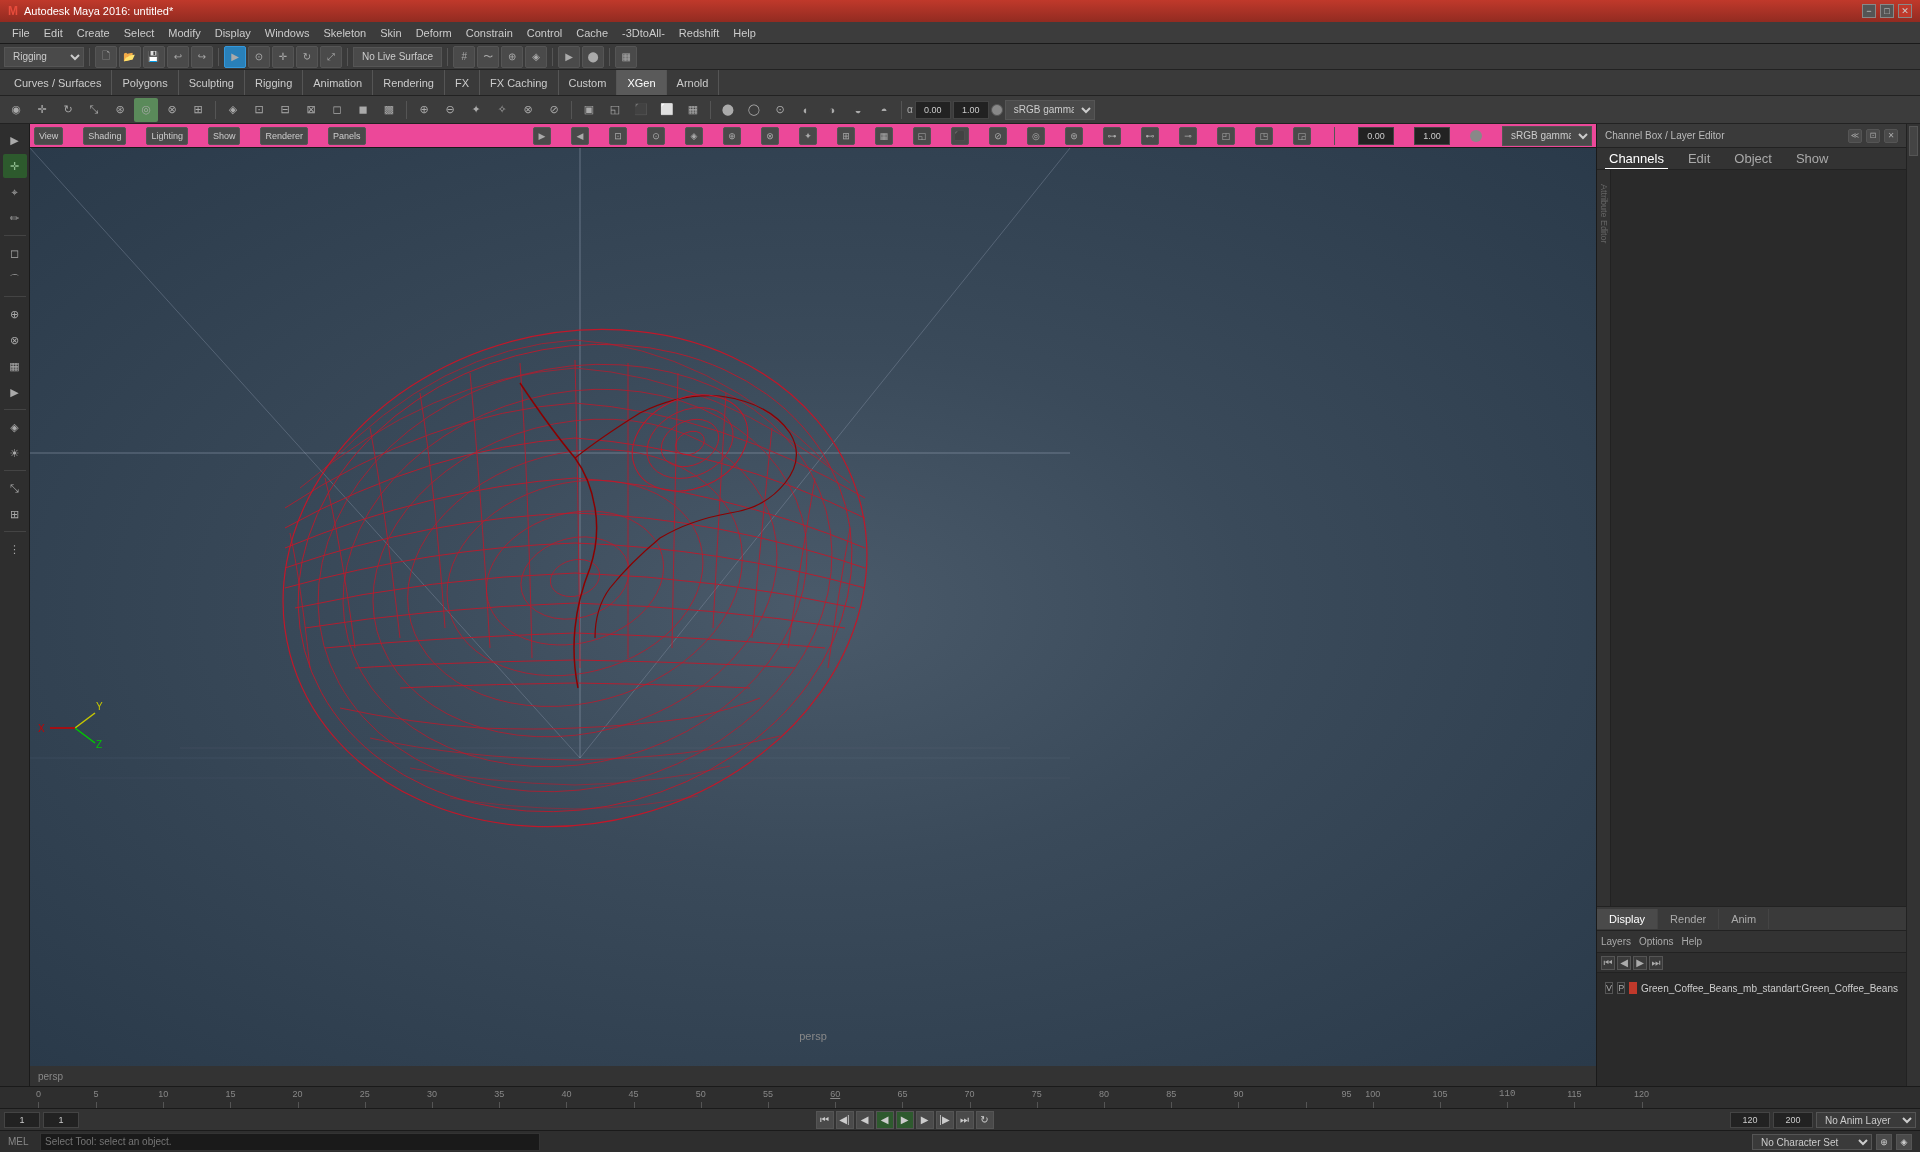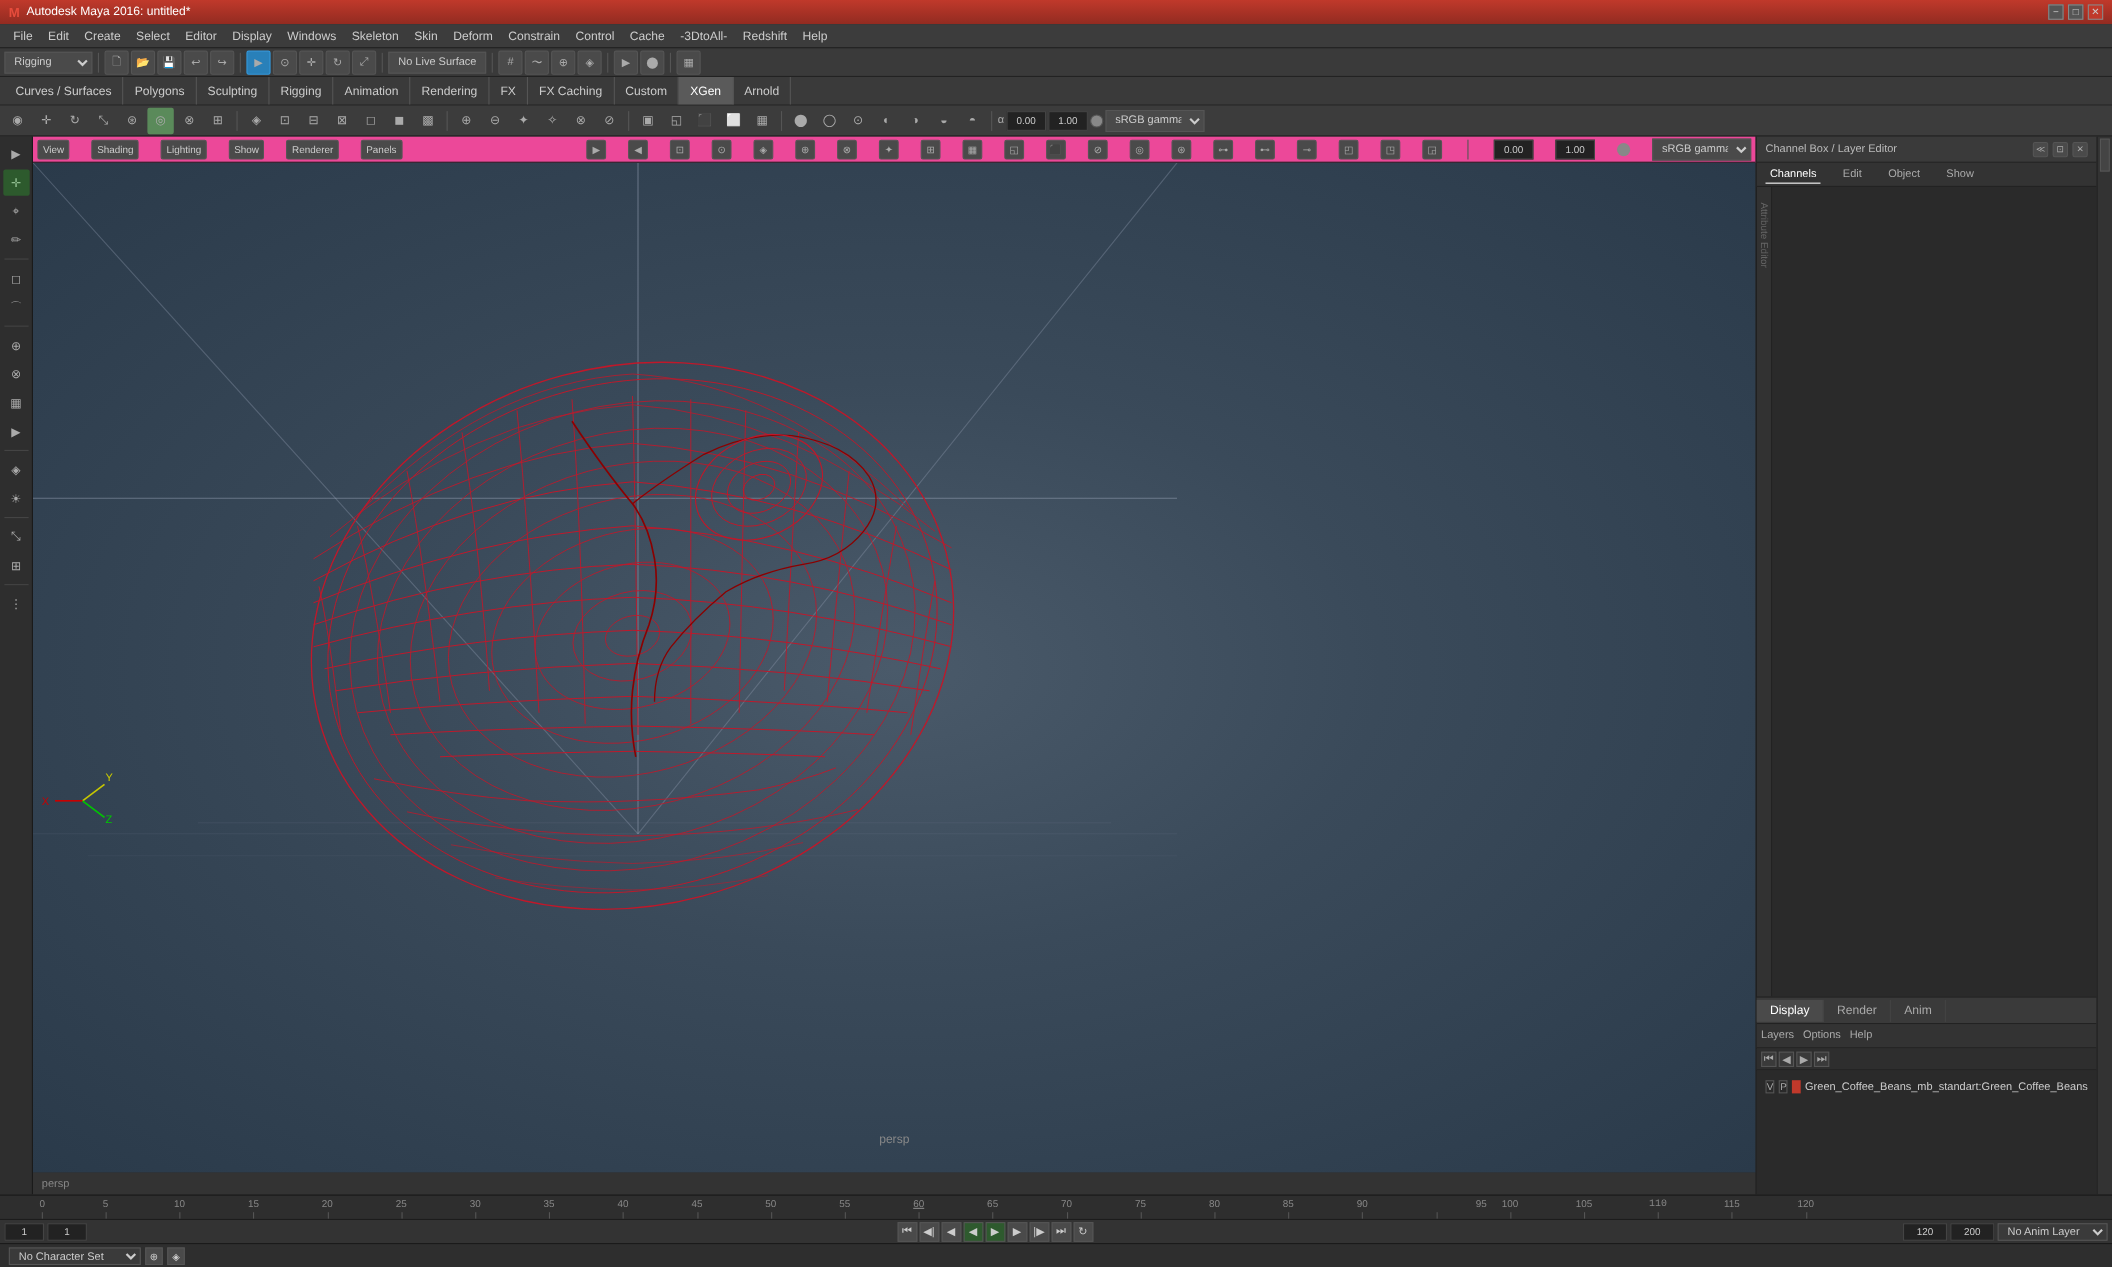--- a/index.html
+++ b/index.html
@@ -246,21 +246,21 @@
     #channel-box-header {
       height: 24px;
       background: #3a3a3a;
       display: flex;
       align-items: center;
       justify-content: space-between;
       padding: 0 8px;
       border-bottom: 1px solid #222;
     }
     .channel-tab {
-      font-size: 10px;
+      font-size: 13px;
       color: #aaa;
       cursor: pointer;
       padding: 2px 4px;
     }
     .channel-tab.active { color: #fff; border-bottom: 1px solid #fff; }
 
     #channel-body {
       flex: 1;
       background: #2a2a2a;
       overflow-y: auto;
@@ -502,21 +502,21 @@
       <div class="win-btn">□</div>
       <div class="win-btn" style="background:#c0392b;">✕</div>
     </div>
   </div>
 
   <div id="menu-bar">
     <div class="menu-item">File</div>
     <div class="menu-item">Edit</div>
     <div class="menu-item">Create</div>
     <div class="menu-item">Select</div>
-    <div class="menu-item">Editor</div>
+    <div class="menu-item">Modify</div>
     <div class="menu-item">Display</div>
     <div class="menu-item">Windows</div>
     <div class="menu-item">Skeleton</div>
     <div class="menu-item">Skin</div>
     <div class="menu-item">Deform</div>
     <div class="menu-item">Constrain</div>
     <div class="menu-item">Control</div>
     <div class="menu-item">Cache</div>
     <div class="menu-item">-3DtoAll-</div>
     <div class="menu-item">Redshift</div>
@@ -930,20 +930,24 @@
       <input class="anim-input" value="120" style="">
       <input class="anim-input" value="200" style="">
       <select class="status-dropdown" style="width:100px;">
         <option>No Anim Layer</option>
       </select>
     </div>
   </div>
 
   <div id="status-bar">
     <div class="status-section">
+      <span id="mel-label" style="color:#888;font-size:10px;">MEL</span>
+      <input id="mel-input" style="width: 500px; height: 18px; background: rgb(26, 26, 26); border: 1px solid rgb(51, 51, 51); color: rgb(204, 204, 204); font-size: 10px; padding: 0px 4px;" placeholder="Select Tool: select an object.">
+    </div>
+    <div class="status-section">
       <select class="status-dropdown" style="width:120px;">
         <option>No Character Set</option>
       </select>
       <div class="status-icon-btn">⊕</div>
       <div class="status-icon-btn">◈</div>
     </div>
   </div>
 
 </div>
 

